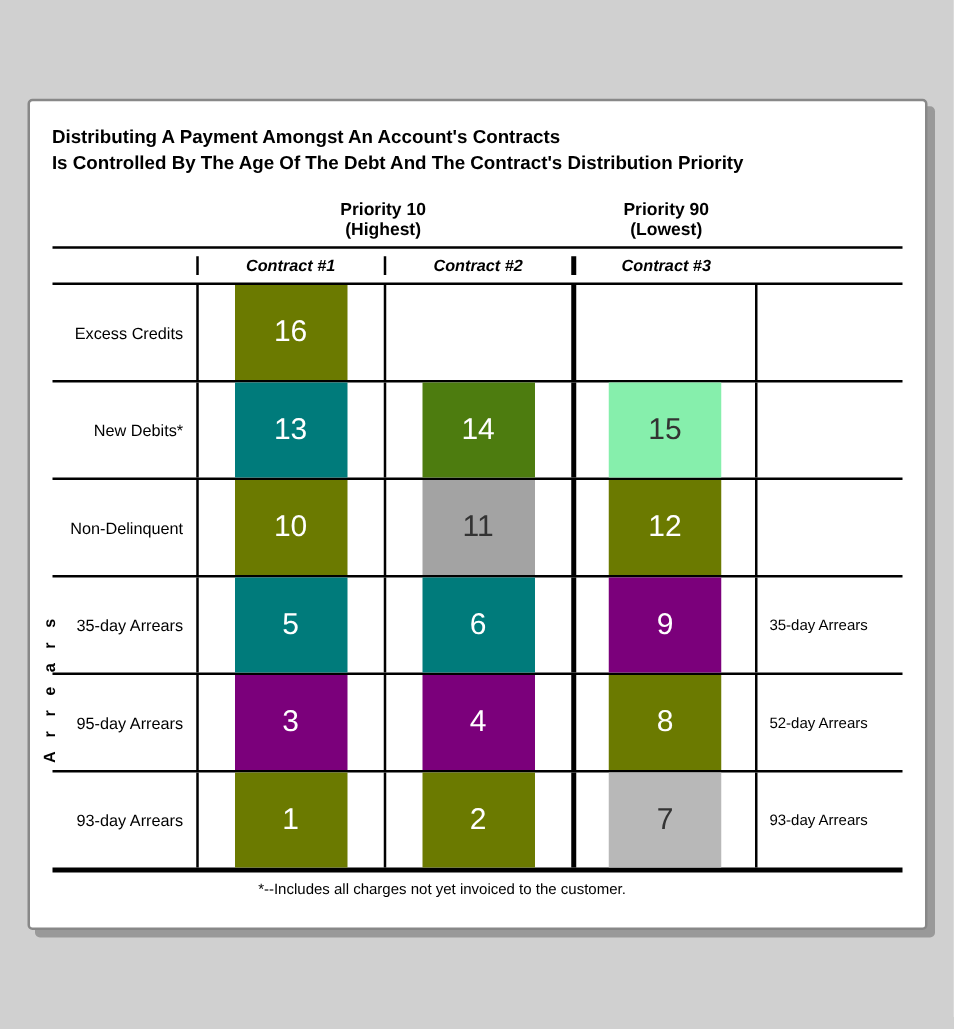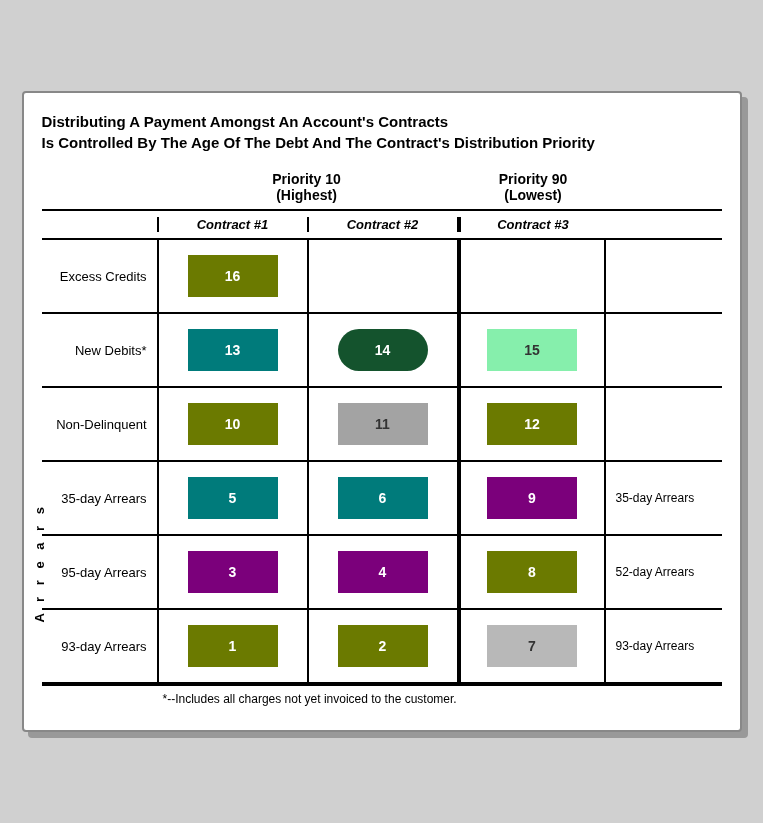--- a/index.html
+++ b/index.html
@@ -59,26 +59,26 @@
       justify-content: center;
       min-height: 72px;
       border-left: 2px solid #000;
     }
     .data-cell.contract3 {
       width: 145px;
       border-right: 2px solid #000;
     }
     .data-cell-inner {
       width: 90px;
-      height: 42px;
-      display: flex;
-      align-items: center;
-      justify-content: center;
-      font-size: 14px;
-      font-weight: bold;
+      height: 76px;
+      display: flex;
+      align-items: center;
+      justify-content: center;
+      font-size: 24px;
+      font-weight: normal;
       color: #fff;
     }
     .data-cell-inner.silver-text {
       color: #333;
     }
     .right-side-label {
       flex: 1;
       display: flex;
       align-items: center;
       padding-left: 10px;
@@ -142,21 +142,21 @@
             <div class="data-cell-inner" style="background: transparent;"></div>
           </div>
           <div class="right-side-label"></div>
         </div>
         <div class="table-row" style="position: relative;">
           <div class="row-label-cell">New Debits*</div>
           <div class="data-cell">
             <div class="data-cell-inner" style="background: rgb(0, 123, 123);">13</div>
           </div>
           <div class="data-cell">
-            <div class="data-cell-inner" style="background: #14532d; border-radius: 23px;">14</div>
+            <div class="data-cell-inner" style="background: #4d7c0f;">14</div>
           </div>
           <div style="width: 4px; background: rgb(0, 0, 0); align-self: stretch; flex-shrink: 0;"></div>
           <div class="data-cell contract3" style="border-left: none;">
             <div class="data-cell-inner silver-text" style="background: #86efac;">15</div>
           </div>
           <div class="right-side-label"></div>
         </div>
         <div class="table-row" style="position: relative;">
           <div class="row-label-cell">Non-Delinquent</div>
           <div class="data-cell">
@@ -208,21 +208,21 @@
             <div class="data-cell-inner" style="background: rgb(107, 122, 0);">2</div>
           </div>
           <div style="width: 4px; background: rgb(0, 0, 0); align-self: stretch; flex-shrink: 0;"></div>
           <div class="data-cell contract3" style="border-left: none;">
             <div class="data-cell-inner silver-text" style="background: rgb(184, 184, 184);">7</div>
           </div>
           <div class="right-side-label">93-day Arrears</div>
         </div>
       </div>
 
-    <div class="table-row footnote-row" style="border-top:2px solid #000; border-bottom:none; padding:6px 0;">
+    <div class="table-row footnote-row" style="border-top:2px solid #000; border-bottom:none; padding:6px 0;gap:44px;">
       <div style="width:115px; flex-shrink:0;"></div>
       <div style="font-size:12px; padding-left:6px;">*--Includes all charges not yet invoiced to the customer.</div>
     </div>
 
   </div>
 
   <div id="arrears-v-label" style="position: absolute; left: 8px; font-size: 13px; font-weight: bold; display: flex; flex-direction: column; align-items: center; top: 360px; height: 220px; justify-content: center;">
   <div style="writing-mode: vertical-rl; transform: rotate(180deg); font-size: 13px; font-weight: bold; letter-spacing: 4px;">A r r e a r s</div>
     </div>
 

